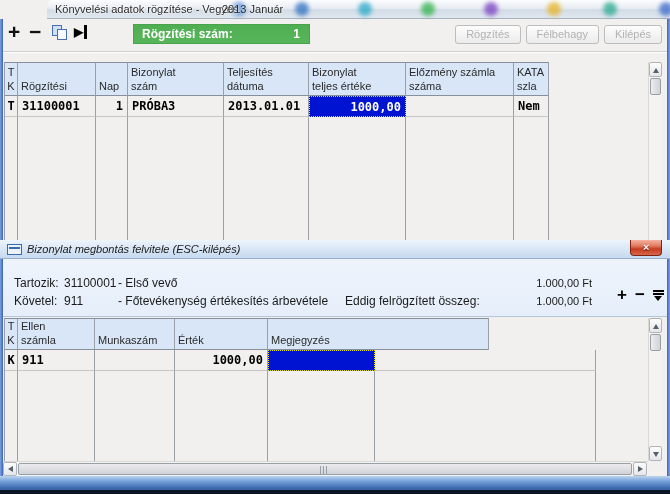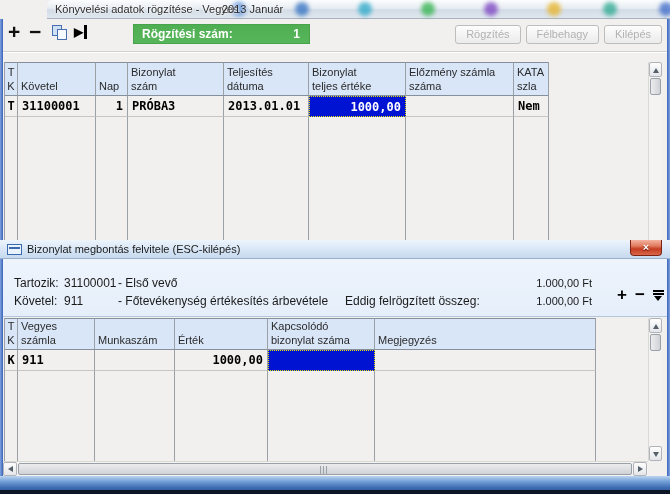--- a/index.html
+++ b/index.html
@@ -76,21 +76,21 @@
     background:repeating-linear-gradient(90deg,#9aa0a8 0 1px,transparent 1px 3px);}
 
   
   .dialog{position:absolute;left:0;top:240px;width:670px;height:254px;background:#f1f0ee;}
   .dlg-frame{position:absolute;top:19px;width:3px;height:235px;
     background:linear-gradient(90deg,#7fa3e0,#3a63b8);}
   .dlg-frame.right{left:667px;background:linear-gradient(90deg,#3a63b8,#7fa3e0);}
   .dlg-frame.left{left:0;}
   .dlg-titlebar{position:absolute;left:0;top:0;width:670px;height:19px;
     background:linear-gradient(180deg,#edf4fc 0%,#d9e7f6 50%,#c6d9ef 100%);
-    border-bottom:1px solid #98b0cc;border-radius:3px 3px 0 0;}
+    border-bottom:1px solid #98b0cc;border-radius:3px 3px 0 0;font-style:italic;}
   .dlg-icon{position:absolute;left:7px;top:4px;width:15px;height:11px;background:#eaf2fc;
     border:1px solid #3a6ab0;}
   .dlg-icon:before{content:"";position:absolute;left:1px;top:2px;right:1px;height:2px;background:#3a6ab0;}
   .dlg-title{position:absolute;left:27px;top:0;line-height:18px;font-size:11px;color:#1a1a1a;white-space:nowrap;}
   .dlg-close{position:absolute;left:630px;top:0;width:32px;height:16px;
     background:linear-gradient(180deg,#f4b3a0 0%,#e07a5e 40%,#c43c20 60%,#d9674a 100%);
     border:1px solid #7e2314;border-top:none;border-radius:0 0 4px 4px;
     text-align:center;line-height:14px;font-size:11px;font-weight:bold;color:#fff;
     text-shadow:0 1px 1px #5f1508;}
   .dlg-info{position:absolute;left:3px;top:19px;width:664px;height:58px;
@@ -153,21 +153,21 @@
 
   <div class="toolbar-sep"></div>
 
   <div class="trow" style="left:4px;top:62px;height:34px;">
     <div class="cell hcell ac" style="width:13px;padding:1px 1px 2px 1px;">
       <span>T</span>
         <span>K</span>
       </div>
     <div class="cell hcell" style="width:78px">
       <span></span>
-        <span>Követel</span>
+        <span>Rögzítési</span>
       </div>
     <div class="cell hcell" style="width:32px">
       <span></span>
         <span>Nap</span>
       </div>
     <div class="cell hcell" style="width:96px">
       <span>Bizonylat</span>
         <span>szám</span>
       </div>
     <div class="cell hcell" style="width:85px">
@@ -247,34 +247,30 @@
         <span class="t"></span>
       </span>
     </div>
 
     <div class="trow" style="left:4px;top:78px;height:32px;">
       <div class="cell hcell ac" style="width:13px;padding:1px 1px 2px 1px;">
         <span>T</span>
           <span>K</span>
         </div>
       <div class="cell hcell" style="width:77px">
-        <span>Vegyes</span>
+        <span>Ellen</span>
           <span>számla</span>
         </div>
       <div class="cell hcell" style="width:80px">
         <span></span>
           <span>Munkaszám</span>
         </div>
       <div class="cell hcell" style="width:93px">
         <span></span>
           <span>Érték</span>
-        </div>
-      <div class="cell hcell" style="width:107px">
-        <span>Kapcsolódó</span>
-          <span>bizonylat száma</span>
         </div>
       <div class="cell hcell" style="width:221px">
         <span></span>
           <span>Megjegyzés</span>
         </div>
     </div>
 
     <div class="trow" style="left:4px;top:110px;height:21px;">
       <div class="cell dcell ac" style="width:13px">K</div>
       <div class="cell dcell" style="width:77px">911</div>

